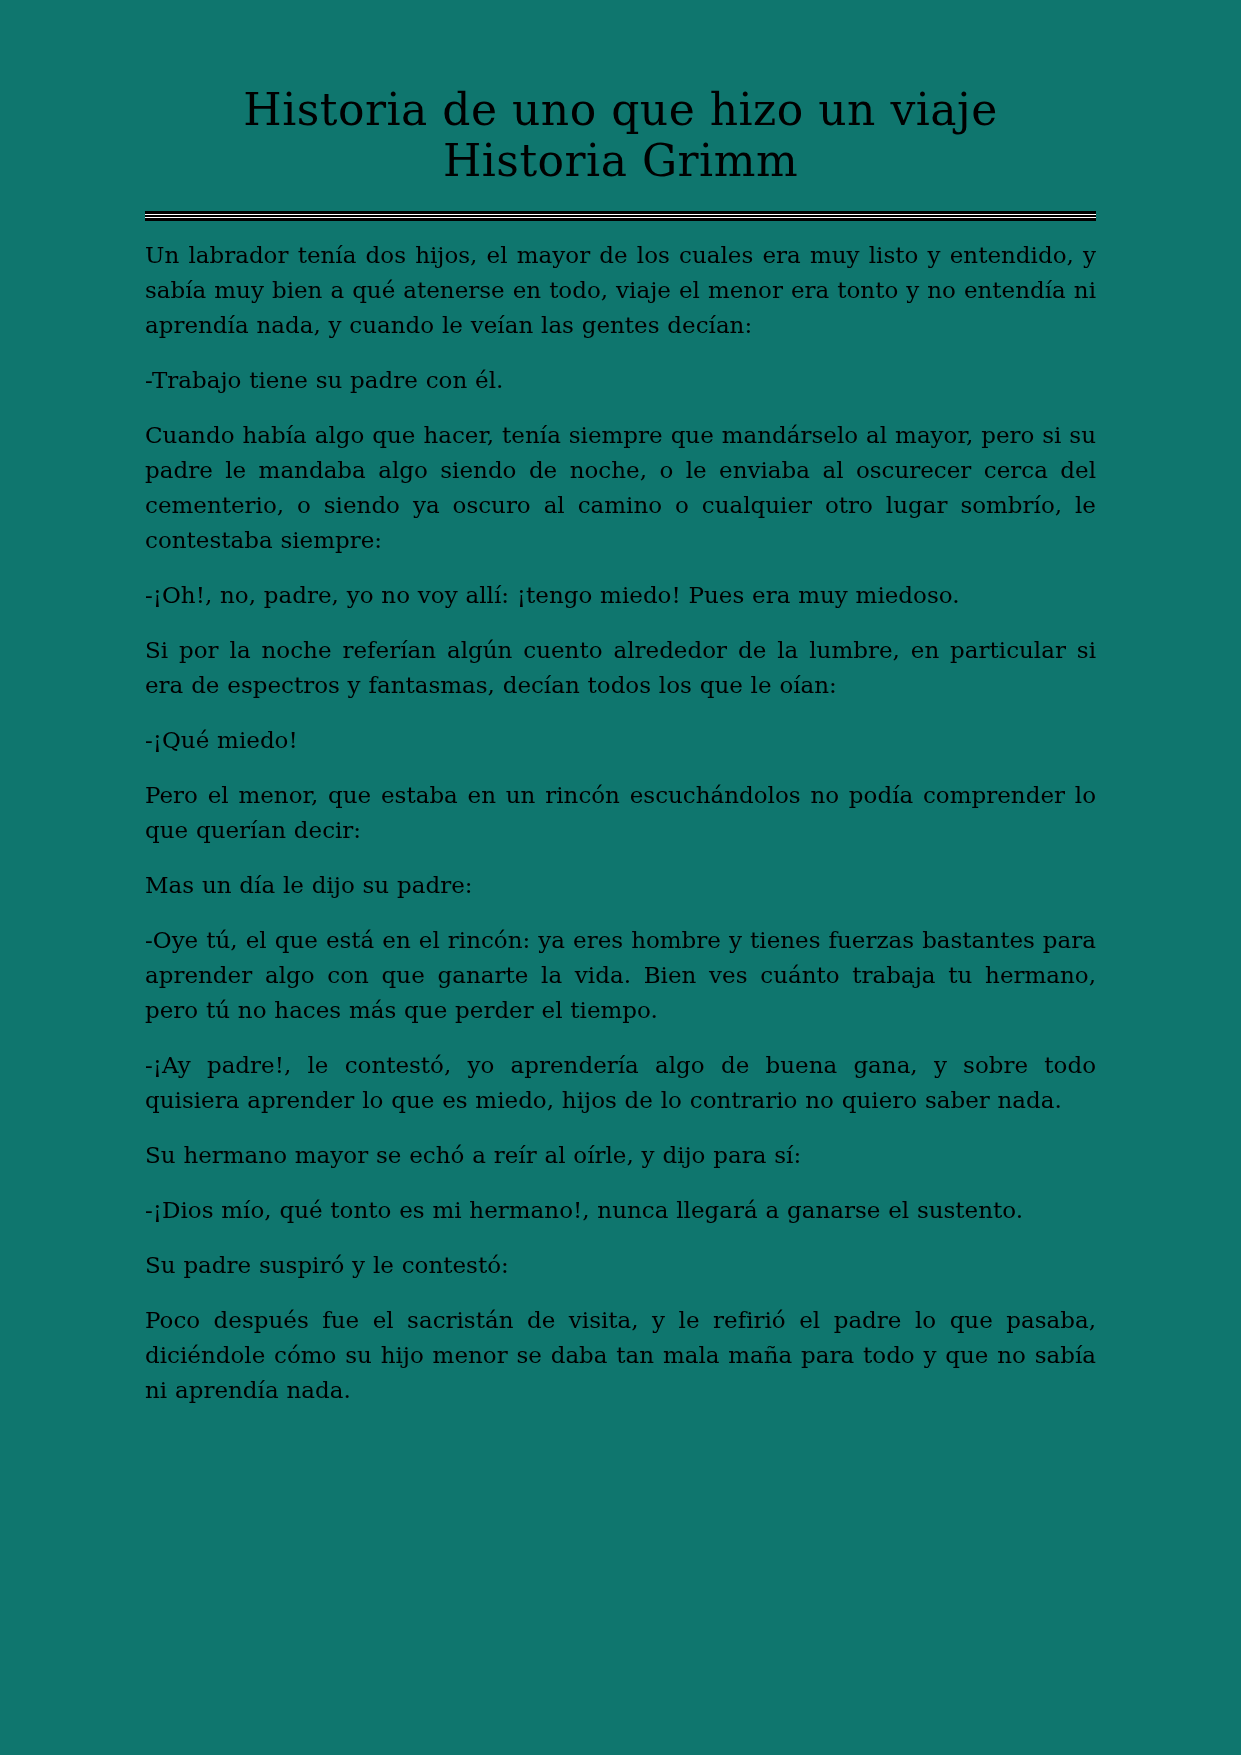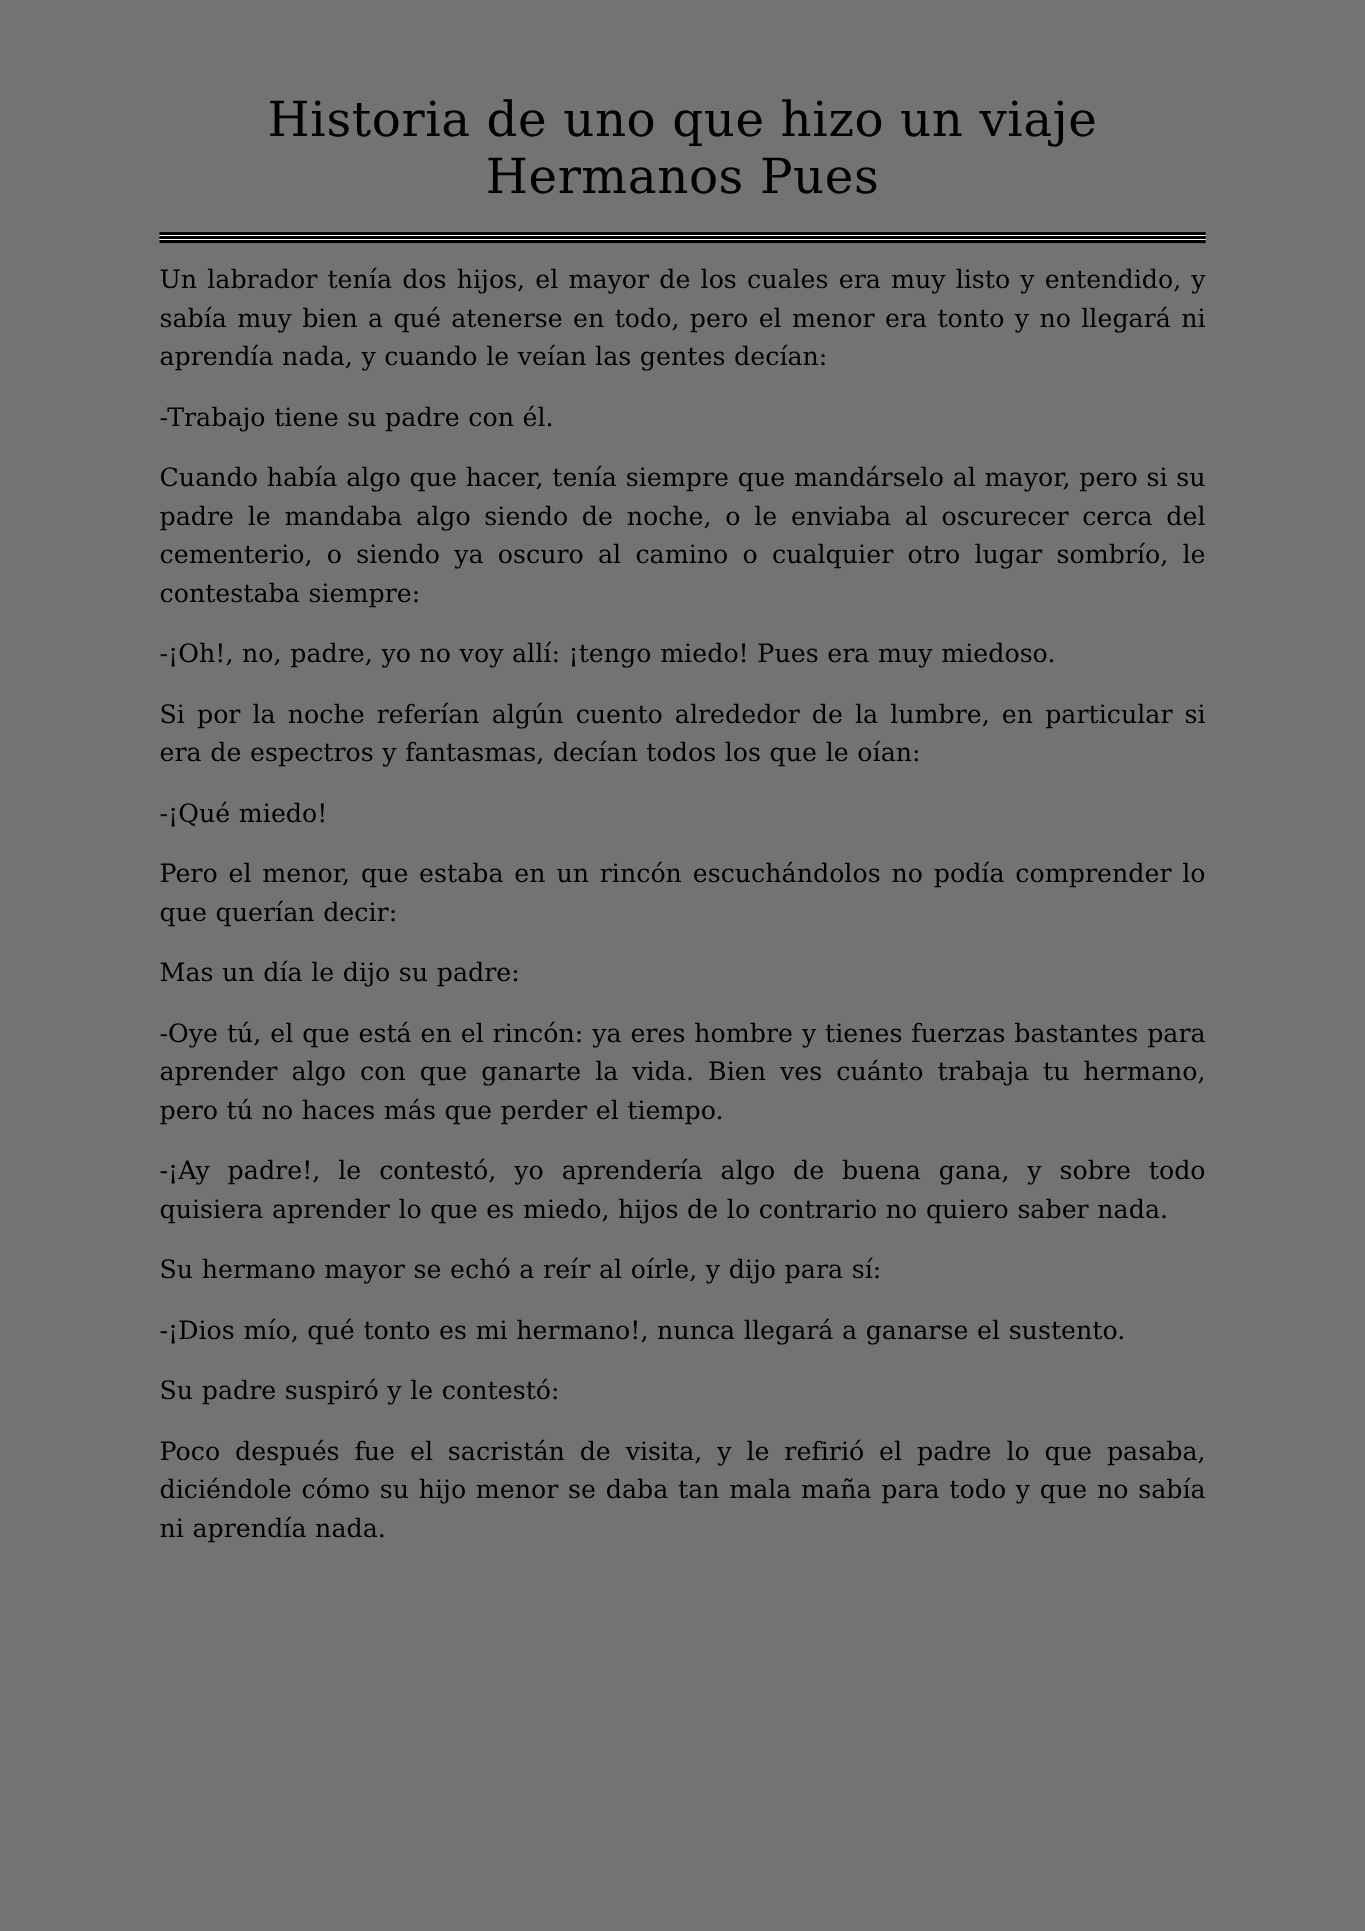--- a/index.html
+++ b/index.html
@@ -1,21 +1,21 @@
 <!DOCTYPE html>
 <html lang="es"><head>
 <meta charset="utf-8">
 <style>
   * { margin: 0; padding: 0; box-sizing: border-box; }
   html, body { background: #ffffff; }
   .page {
     position: relative;
     width: 1241px;
     height: 1755px;
-    background: #737373;
+    background: #0f766e;
     overflow: hidden;
     font-family: "DejaVu Serif", "Liberation Serif", serif;
     color: #000000;
   }
   .content {
     width: 951px;
     margin-left: 145px;
     padding-top: 84px;
   }
   .title {
@@ -48,26 +48,26 @@
   }
 </style>
 </head>
 <body>
 
 <div class="page">
   <div class="content">
 
     <h1 class="title">
       <span class="title-line">Historia de uno que hizo un viaje</span>
-      <span class="title-line">Hermanos Pues</span>
+      <span class="title-line">Historia Grimm</span>
     </h1>
 
     <div class="divider"></div>
 
-    <p class="para">Un labrador tenía dos hijos, el mayor de los cuales era muy listo y entendido, y sabía muy bien a qué atenerse en todo, pero el menor era tonto y no llegará ni aprendía nada, y cuando le veían las gentes decían:</p>
+    <p class="para">Un labrador tenía dos hijos, el mayor de los cuales era muy listo y entendido, y sabía muy bien a qué atenerse en todo, viaje el menor era tonto y no entendía ni aprendía nada, y cuando le veían las gentes decían:</p>
     <p class="para">-Trabajo tiene su padre con él.</p>
     <p class="para">Cuando había algo que hacer, tenía siempre que mandárselo al mayor, pero si su padre le mandaba algo siendo de noche, o le enviaba al oscurecer cerca del cementerio, o siendo ya oscuro al camino o cualquier otro lugar sombrío, le contestaba siempre:</p>
     <p class="para">-¡Oh!, no, padre, yo no voy allí: ¡tengo miedo! Pues era muy miedoso.</p>
     <p class="para">Si por la noche referían algún cuento alrededor de la lumbre, en particular si era de espectros y fantasmas, decían todos los que le oían:</p>
     <p class="para">-¡Qué miedo!</p>
     <p class="para">Pero el menor, que estaba en un rincón escuchándolos no podía comprender lo que querían decir:</p>
     <p class="para">Mas un día le dijo su padre:</p>
     <p class="para">-Oye tú, el que está en el rincón: ya eres hombre y tienes fuerzas bastantes para aprender algo con que ganarte la vida. Bien ves cuánto trabaja tu hermano, pero tú no haces más que perder el tiempo.</p>
     <p class="para">-¡Ay padre!, le contestó, yo aprendería algo de buena gana, y sobre todo quisiera aprender lo que es miedo, hijos de lo contrario no quiero saber nada.</p>
     <p class="para">Su hermano mayor se echó a reír al oírle, y dijo para sí:</p>

